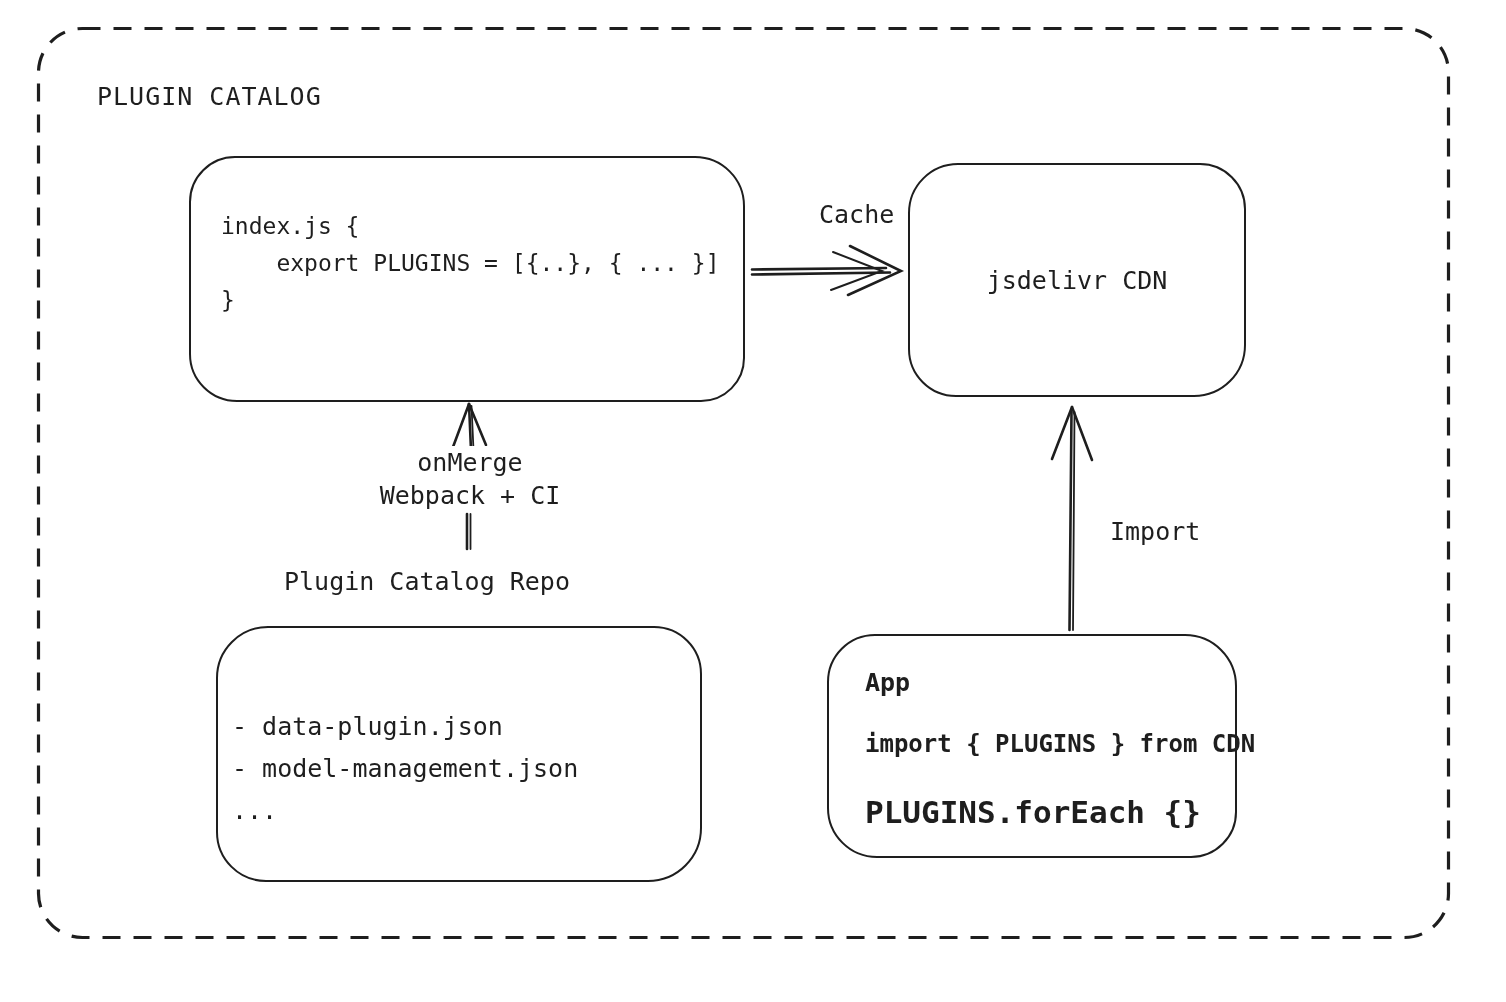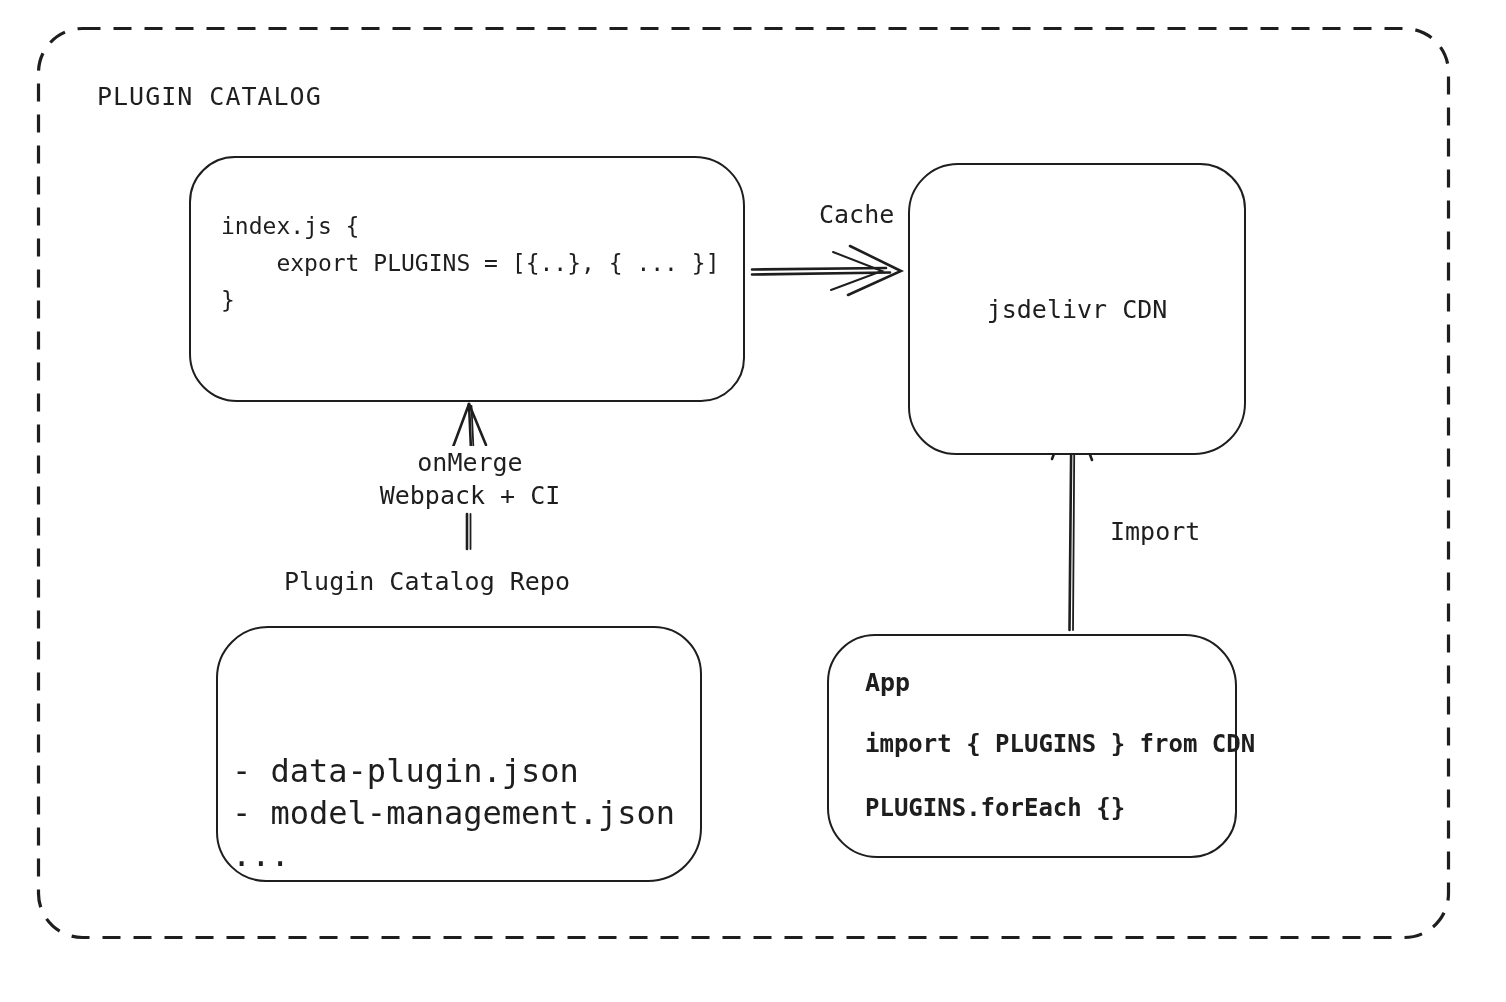--- a/index.html
+++ b/index.html
@@ -42,46 +42,45 @@
   }
   .node-npm .code {
     margin-top: 16px;
     padding-left: 30px;
     font-size: 23px;
     line-height: 37px;
     white-space: pre;
     font-family: inherit;
   }
   .node-cdn {
-    left: 908px; top: 163px; width: 338px; height: 292px;
+    left: 908px; top: 163px; width: 338px; height: 234px;
     border-radius: 50px 46px 52px 48px;
     display: flex; align-items: center; justify-content: center;
   }
   .node-cdn .node-title { font-size: 25px; }
   .node-repo {
     left: 216px; top: 626px; width: 486px; height: 256px;
     border-radius: 52px 48px 54px 50px;
     padding: 78px 16px 0 14px;
   }
   .node-repo .file-list {
-    font-size: 32px;
+    font-size: 25px;
     line-height: 42px;
     white-space: pre;
     font-family: inherit;
-    margin-top: 44px;
   }
   .node-app {
     left: 827px; top: 634px; width: 410px; height: 224px;
     border-radius: 48px 52px 46px 50px;
     padding: 32px 12px 0 36px;
     font-weight: bold;
   }
   .node-app .node-title { font-size: 25px; }
   .node-app .app-line1 { margin-top: 33px; font-size: 24px; white-space: nowrap; }
-  .node-app .app-line2 { margin-top: 36px; font-size: 24px; white-space: nowrap; }
+  .node-app .app-line2 { margin-top: 36px; font-size: 31px; white-space: nowrap; }
   .edge-label {
     position: absolute;
     font-size: 25px;
     white-space: nowrap;
     background: #ffffff;
   }
   .label-cache  { left: 789px; top: 200px; margin-left: 30px; }
   .label-import { left: 1110px; top: 517px; }
   .label-build  {
     left: 330px; top: 446px; width: 280px;

